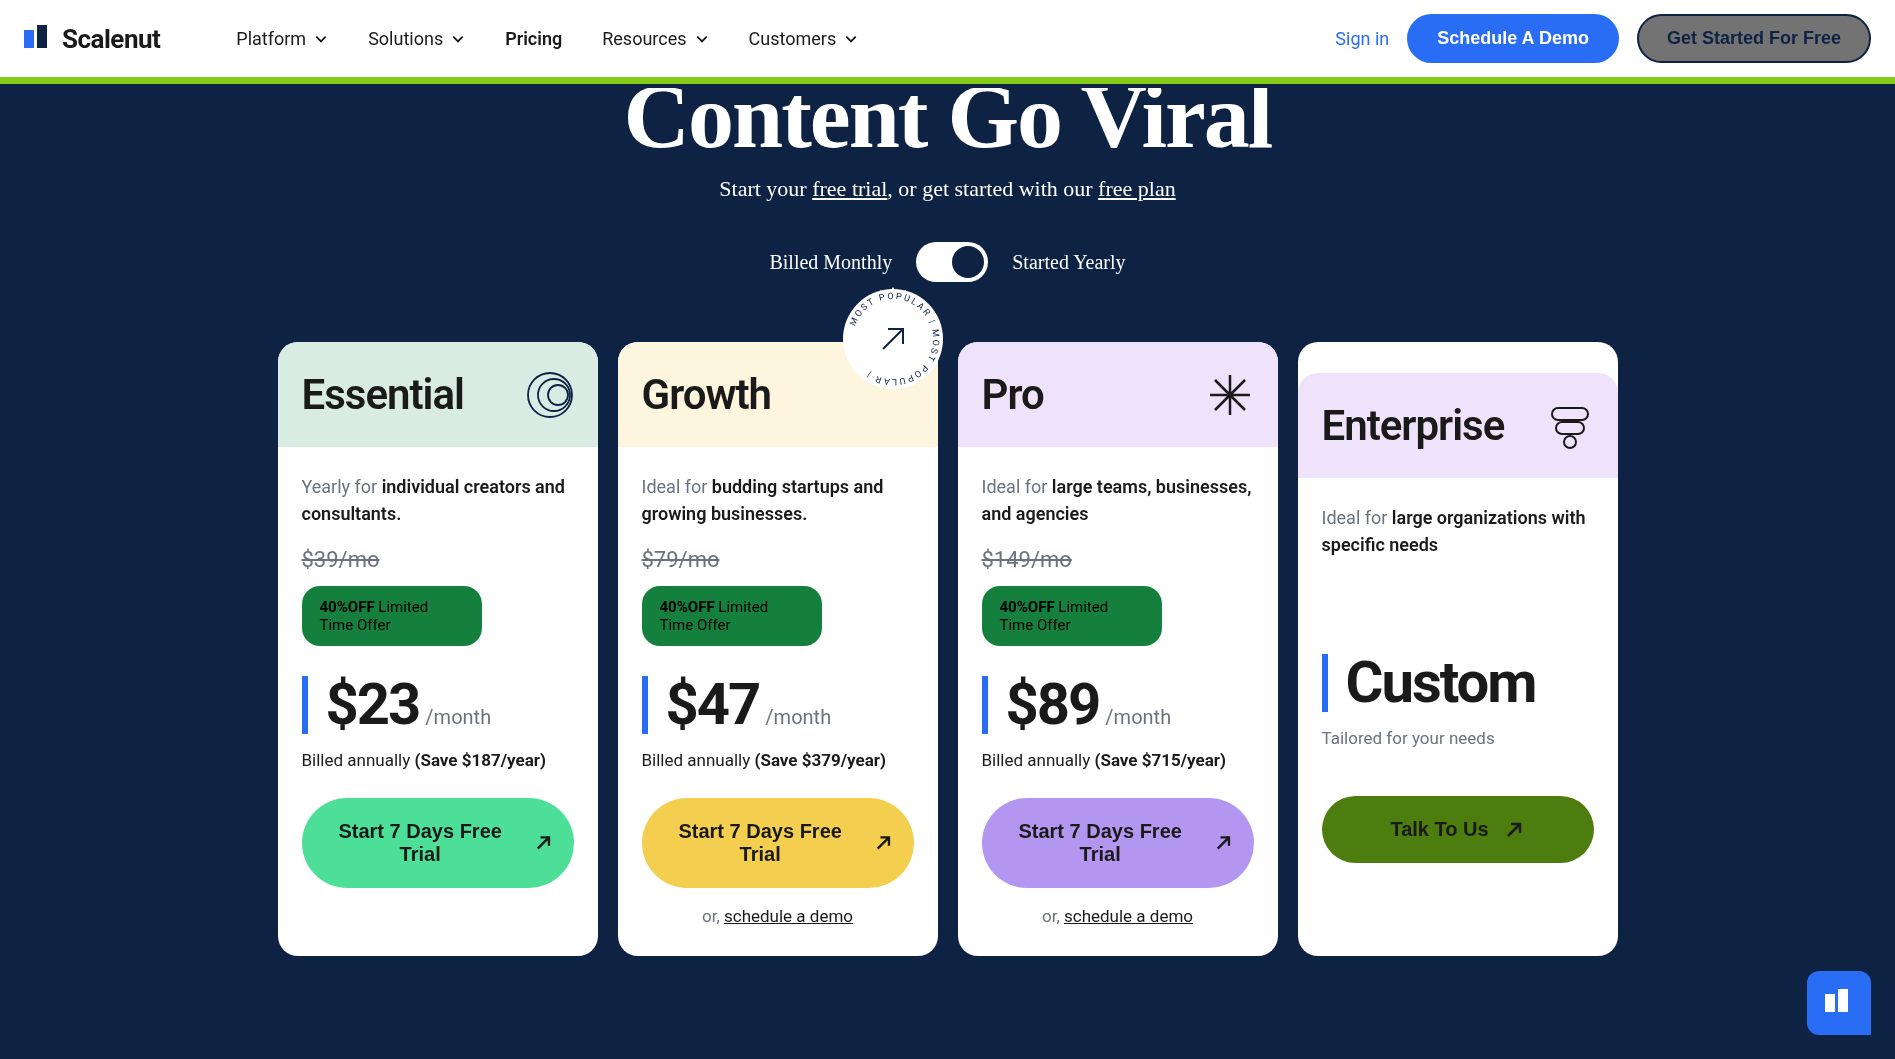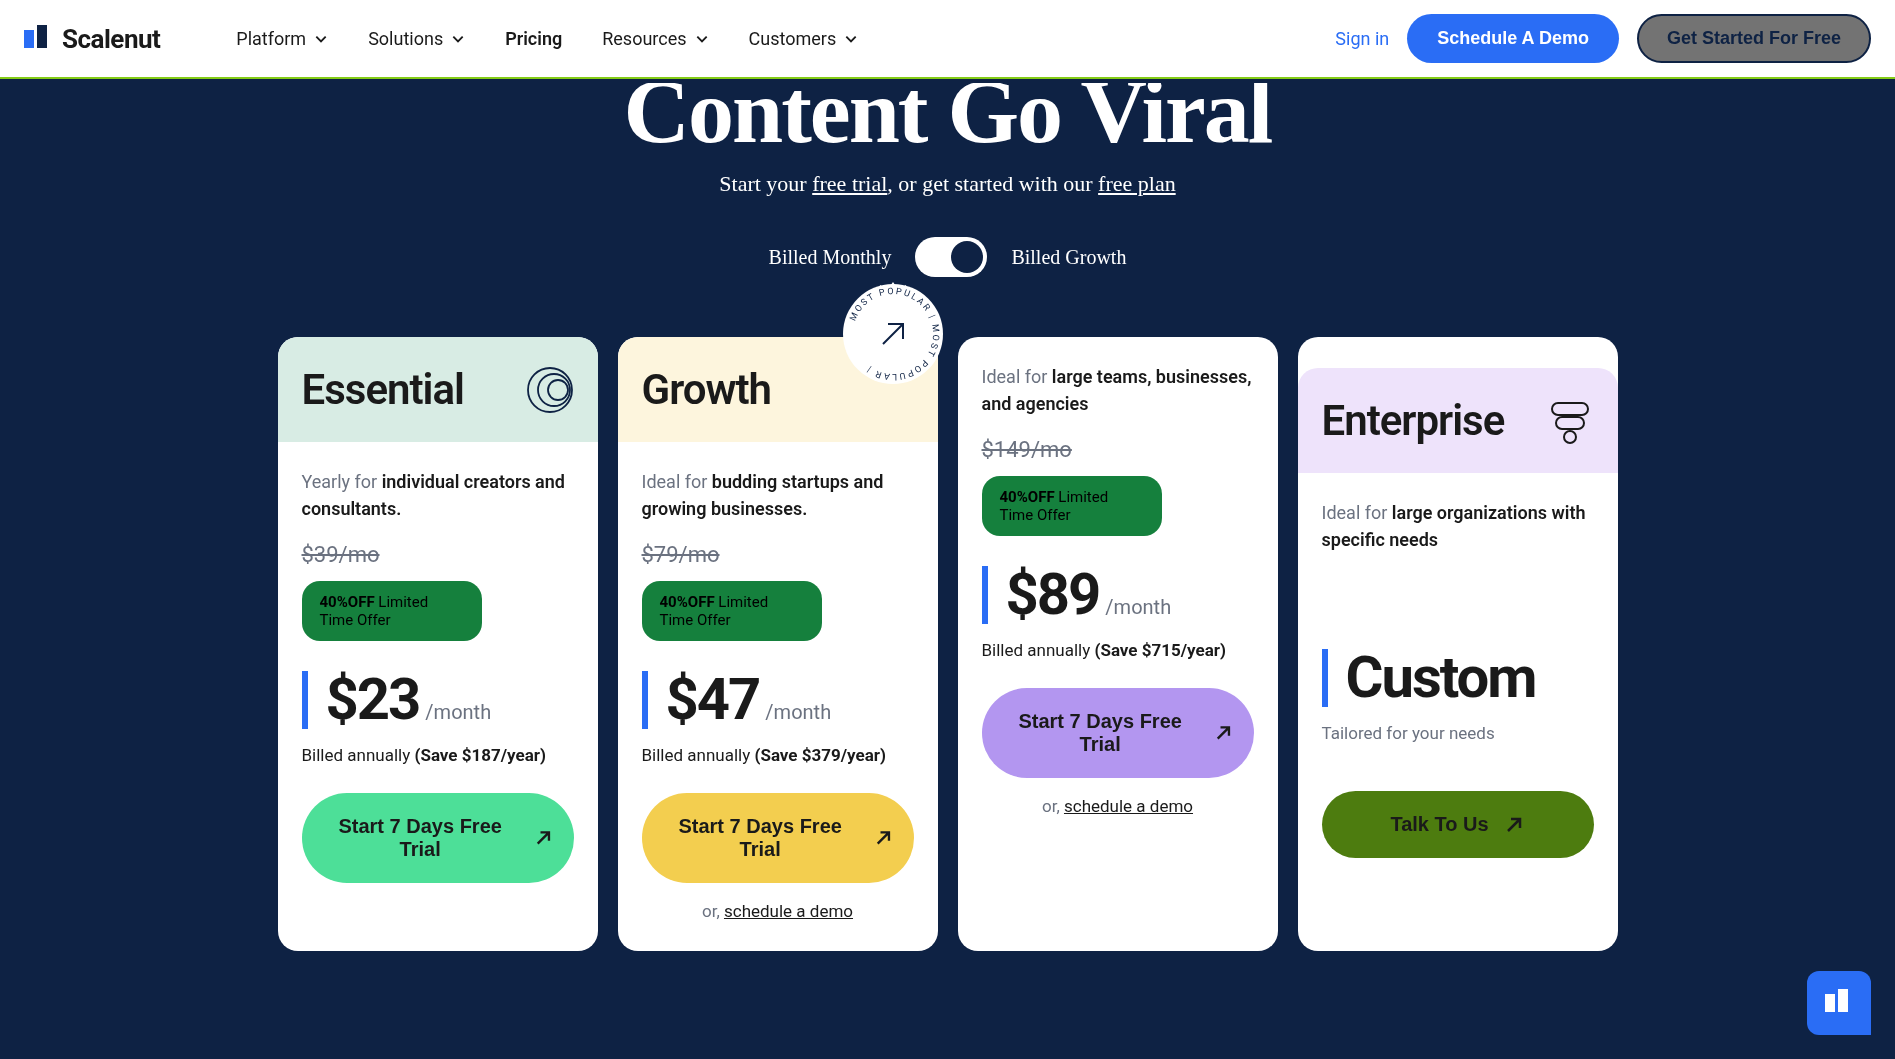--- a/index.html
+++ b/index.html
@@ -3,21 +3,21 @@
 <meta charset="utf-8">
 <style>
 * { margin: 0; padding: 0; box-sizing: border-box; }
 body { font-family: -apple-system, BlinkMacSystemFont, 'Segoe UI', Roboto, sans-serif; background: #0e2244; }
 
 .header {
   background: #fff;
   display: flex;
   align-items: center;
   padding: 14px 24px;
-  border-bottom: 2px solid #84cc16;
+  border-bottom: 7px solid #84cc16;
   gap: 40px;
 }
 .logo { display: flex; align-items: center; gap: 10px; cursor: pointer; }
 .logo-icon { width: 28px; height: 28px; display: flex; }
 .logo-text { font-size: 26px; font-weight: 700; color: #1a1a1a; letter-spacing: -0.5px; }
 .nav { display: flex; gap: 40px; align-items: center; margin-left: 36px; }
 .nav-item {
   display: flex; align-items: center; gap: 8px;
   font-size: 18px; color: #1a1a1a; cursor: pointer;
 }
@@ -165,21 +165,21 @@
 <section class="hero">
   <div class="hero-title">Content Go Viral</div>
   <p class="hero-sub">
     <span>Start your </span><a>free trial</a><span>, or get started with our </span><a>free plan</a>
   </p>
   <div class="billing-toggle">
     <span>Billed Monthly</span>
     <div class="toggle">
       <div class="toggle-knob"></div>
     </div>
-    <span>Billed Growth</span>
+    <span>Started Yearly</span>
   </div>
 </section>
 
 <section class="plans">
 
   <div class="plan">
     <div class="plan-header essential">
       <span class="plan-name">Essential</span>
       <span class="plan-icon">
         <svg viewBox="0 0 48 48" fill="none" stroke="#0e2244" stroke-width="1.8">
@@ -259,20 +259,28 @@
             <path d="M5 17L17 5M8 5h9v9" stroke="#1a1a1a" stroke-width="2.5" fill="none"></path>
           </svg>
       </button>
       <p class="schedule">
         <span>or, </span><a>schedule a demo</a>
       </p>
     </div>
   </div>
 
   <div class="plan">
+    <div class="plan-header pro">
+      <span class="plan-name">Pro</span>
+      <span class="plan-icon">
+        <svg viewBox="0 0 48 48" stroke="#1a1a1a" stroke-width="2.5">
+            <path d="M24 4v40M4 24h40M9 9l30 30M39 9L9 39"></path>
+          </svg>
+      </span>
+    </div>
     <div class="plan-body">
       <p class="plan-tagline">
         <span class="light">Ideal for </span><span class="bold">large teams, businesses, and agencies</span>
       </p>
       <div class="price-row">
         <span class="old-price">$149/mo</span>
         <span class="offer-pill">
           <span class="pct">40%OFF</span><span> Limited Time Offer</span>
         </span>
       </div>

